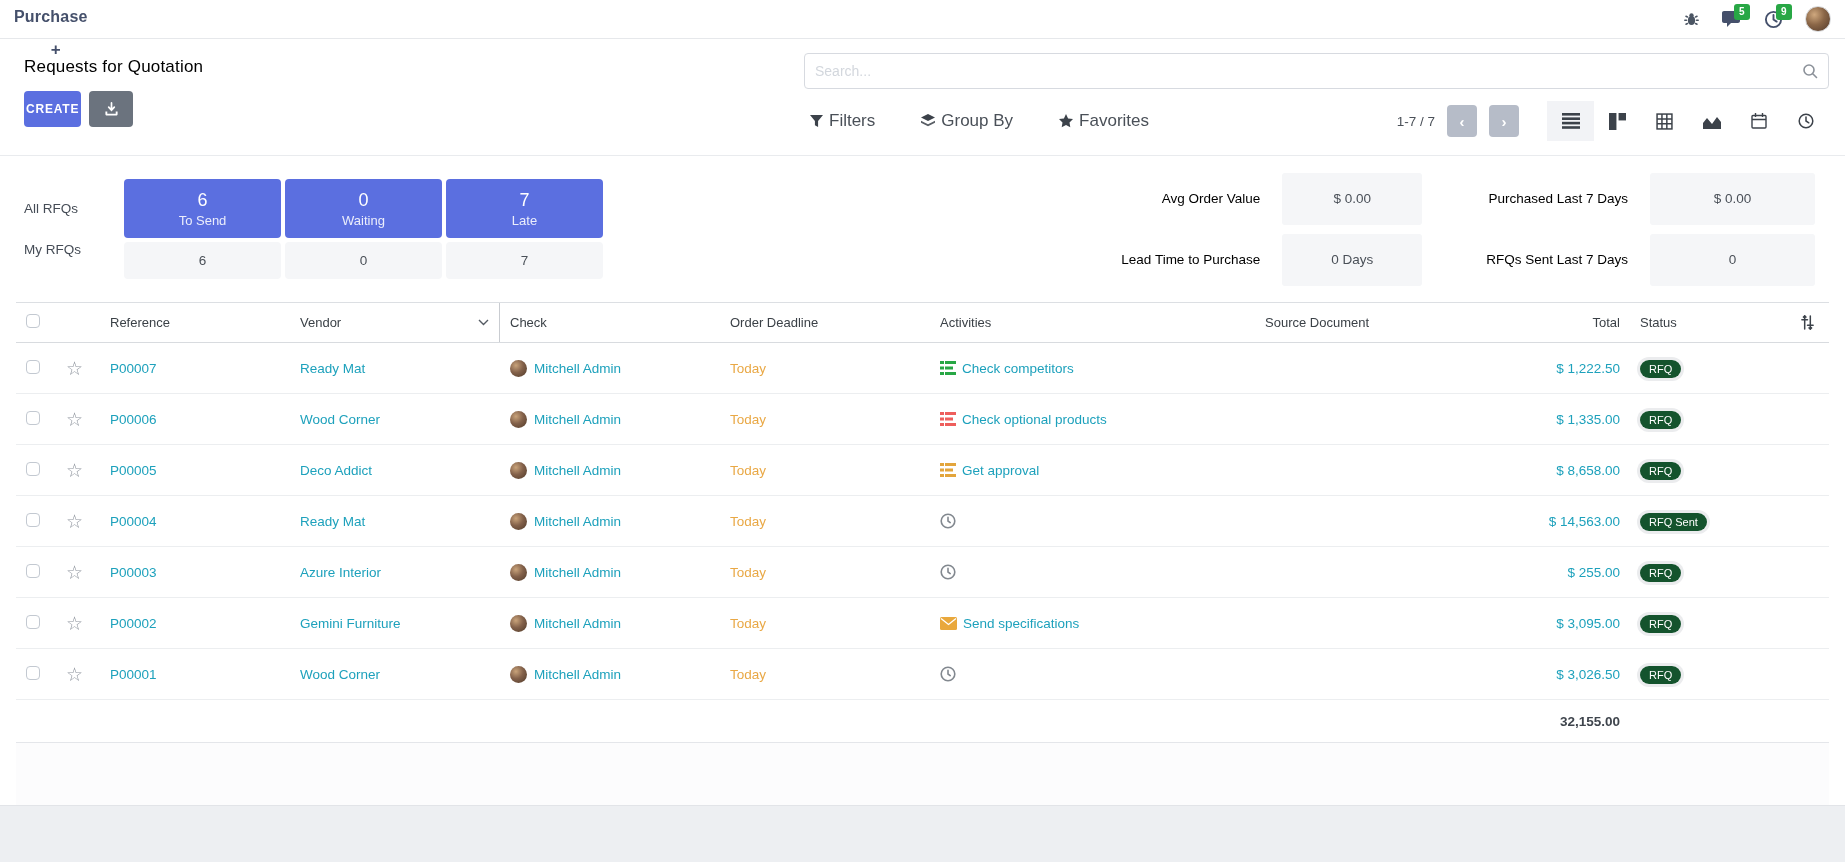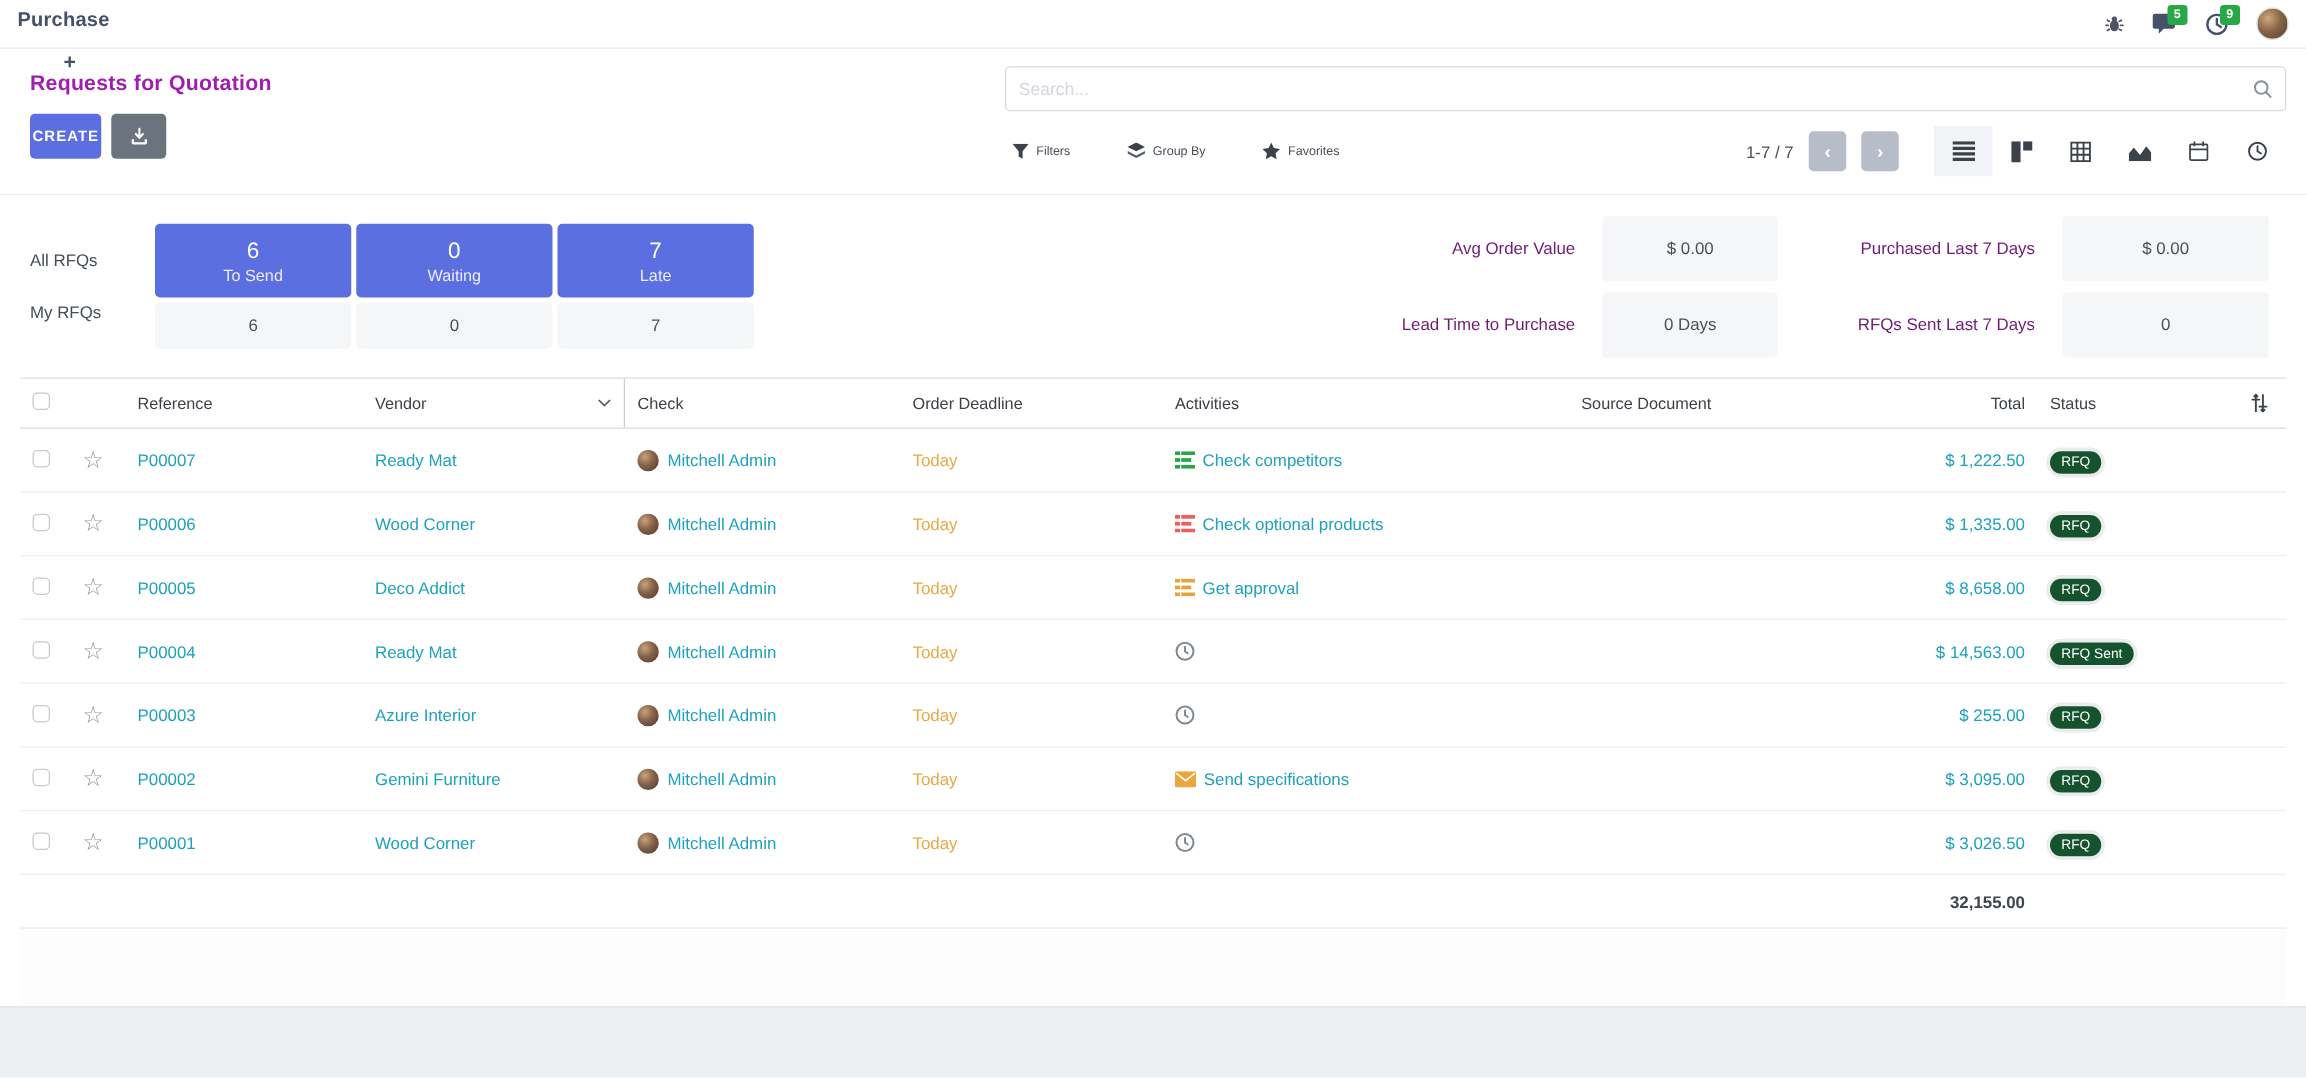--- a/index.html
+++ b/index.html
@@ -19,34 +19,34 @@
   .nav-badge { position:absolute; top:-6px; left:12px; background:#28a745; color:#fff;
     font-size:10px; line-height:1; padding:3px 5px; border-radius:3px; font-weight:700; }
   .avatar-lg { width:26px; height:26px; border-radius:50%;
     background:radial-gradient(circle at 35% 32%, #cfa87e 0%, #8a6647 45%, #51392a 100%);
     border:1px solid #d8dadd; }
 
   
   .control-panel { height:117px; background:#fff; border-bottom:1px solid #e9ebee;
     display:flex; padding:10px 16px 0 24px; }
   .cp-left { width:780px; }
-  .page-title { font-size:17px; color:#a21caf; font-weight:700; margin-top:8px; letter-spacing:.2px; }
+  .page-title { font-size:17px; color:#000000; font-weight:400; margin-top:8px; letter-spacing:.2px; }
   .cp-buttons { display:flex; gap:8px; margin-top:14px; }
   .btn-create { background:#5b6fe0; color:#fff; border:none; border-radius:4px;
     font-size:12px; font-weight:600; letter-spacing:.8px; padding:10px 2px; cursor:pointer; }
   .btn-export { background:#6b737e; border:none; border-radius:4px; width:44px; height:36px;
     display:flex; align-items:center; justify-content:center; cursor:pointer; }
   .cp-right { flex:1; display:flex; flex-direction:column; }
   .searchbar { height:36px; border:1px solid #d7dae0; border-radius:4px; background:#fff;
     display:flex; align-items:center; padding:0 10px; margin-top:4px; }
   .searchbar input { flex:1; border:none; outline:none; font-size:14px; color:#6d28d9;
     font-family:"Liberation Sans", sans-serif; }
   .searchbar input::placeholder { color:#d3d7dd; }
   .cp-tools { display:flex; align-items:center; margin-top:12px; padding-left:6px; }
-  .tool-item { display:flex; align-items:center; gap:6px; font-size:10px; color:#4a5058;
+  .tool-item { display:flex; align-items:center; gap:6px; font-size:17px; color:#4a5058;
     margin-right:46px; cursor:pointer; }
   .pager { margin-left:auto; display:flex; align-items:center; gap:10px; }
   .pager-text { font-size:13.5px; color:#4a5058; }
   .pager-btn { width:30px; height:32px; background:#b6bcc8; border:none; border-radius:4px;
     color:#fff; font-size:15px; font-weight:700; cursor:pointer; margin-left:2px; }
   .view-switcher { display:flex; margin-left:28px; }
   .vs-btn { width:47px; height:40px; display:flex; align-items:center; justify-content:center;
     background:transparent; border:none; cursor:pointer; color:#3c424a; }
   .vs-btn.active { background:#f2f3f6; }
 
@@ -58,21 +58,21 @@
   .kpi-grid { display:grid; grid-template-columns:repeat(3,157px); grid-auto-rows:auto; column-gap:4px; row-gap:4px; }
   .kpi-box { background:#5b6fe0; border-radius:4px; height:59px; display:flex; flex-direction:column;
     align-items:center; justify-content:center; color:#fff; cursor:pointer; }
   .kpi-value { font-size:18px; font-weight:500; }
   .kpi-label { font-size:13px; color:rgba(255,255,255,.88); margin-top:2px; }
   .kpi-my { background:#f5f6f8; border-radius:4px; height:37px; display:flex; align-items:center;
     justify-content:center; font-size:13.5px; color:#4a5058; cursor:pointer; }
   .dash-right { margin-left:auto; display:flex; gap:64px; }
   .stat-pair { display:grid; grid-template-columns:auto 140px; column-gap:22px; row-gap:9px; align-items:center; }
   .stat-pair.wide { grid-template-columns:auto 165px; }
-  .stat-label { font-size:13.5px; color:#701a75; text-align:right; }
+  .stat-label { font-size:13.5px; color:#000000; text-align:right; }
   .stat-box { background:#f5f6f8; border-radius:3px; height:52px; display:flex; align-items:center;
     justify-content:center; font-size:13.5px; color:#4a5058; }
 
   
   .list-view { padding:0 16px; }
   .tgrid { display:grid;
     grid-template-columns:40px 44px 190px 210px 220px 210px 325px 265px 110px 110px 1fr;
     align-items:center; }
   .thead { height:41px; border-top:1px solid #dcdfe3; border-bottom:1px solid #d8dbdf; font-size:13px; color:#3b4147; }
   .thead > div { padding:0 10px; font-weight:500; }

